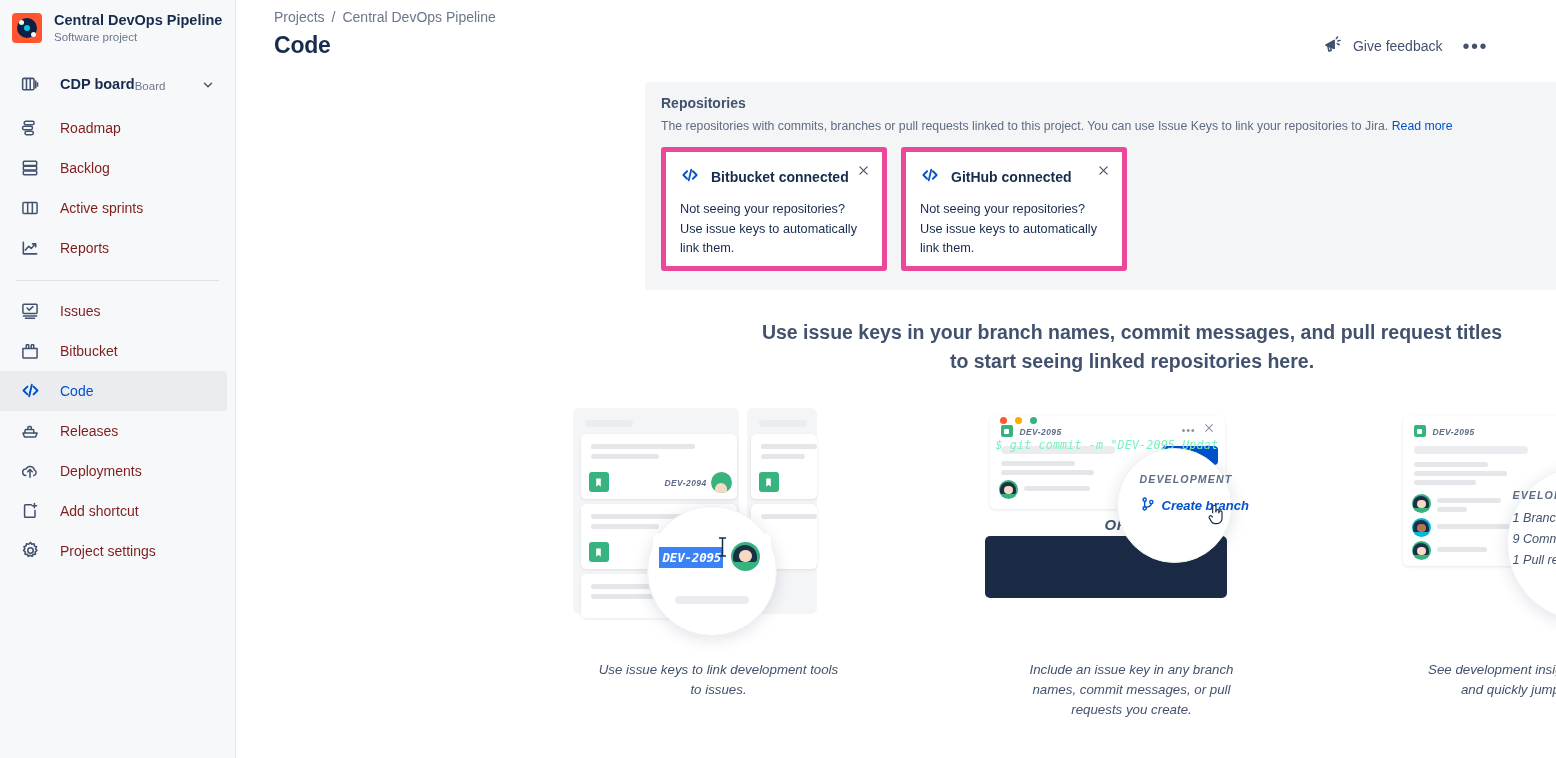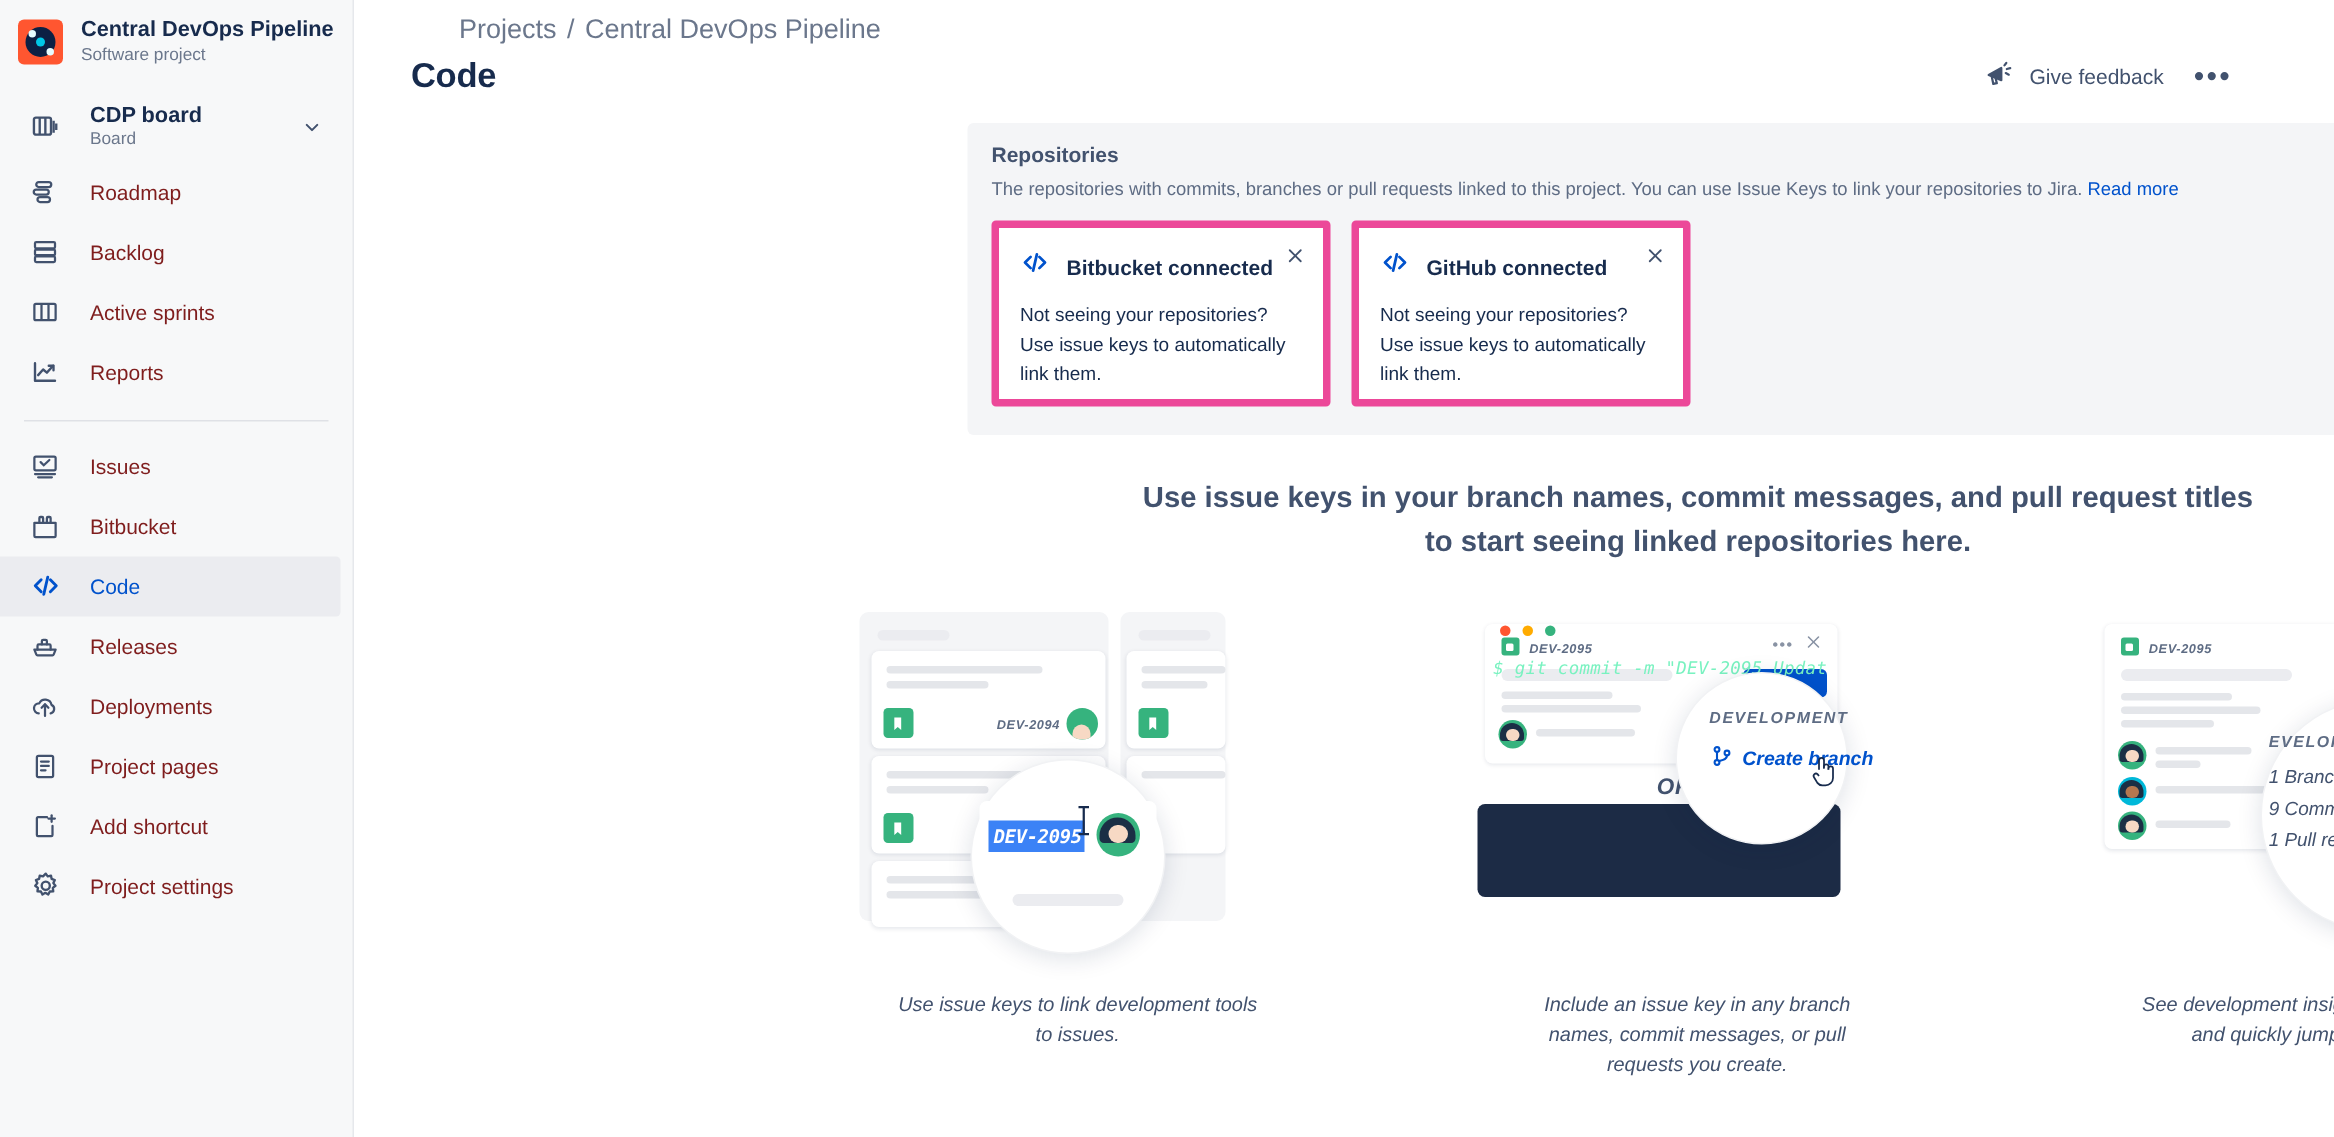--- a/index.html
+++ b/index.html
@@ -48,30 +48,30 @@
     height: 40px; padding: 0 12px 0 18px; margin: 0 8px 0 0;
     border-radius: 0 3px 3px 0; cursor: pointer; position: relative;
     color: #42526e;
   }
   .nav-item.active { background: #ebecf0; color: #0052cc; }
   .nav-item.active .nav-label { color: #0052cc; font-weight: 400; }
   .nav-icon { width: 24px; height: 24px; flex: 0 0 24px; display: flex; align-items: center; justify-content: center; }
   .nav-icon svg { display: block; }
   .nav-label { font-size: 14px; color: #7f1d1d; white-space: nowrap; }
   .nav-item.board { height: 46px; align-items: center; }
-  .board-text { display: flex; flex-direction: column; line-height: 1.2; flex: 1; }
+  .board-text { display: flex; flex-direction: row; line-height: 1.2; flex: 1; align-items: flex-end; }
   .board-title { font-size: 14.5px; font-weight: 700; color: #172b4d; }
   .board-sub { font-size: 11.5px; color: #6b778c; margin-top: 1px; }
   .chev { margin-left: auto; color: #42526e; display:flex; align-items:center; }
   .nav-divider { height: 1px; background: #dfe1e6; margin: 12px 16px 10px 16px; }
 
   
   .main { flex: 1; height: 758px; overflow: hidden; position: relative; background: #fff; }
   .topbar { padding: 4px 24px 0 38px; }
-  .crumbs { font-size: 18px; color: #6b778c; padding-top: 5px; display: flex; gap: 7px; margin-left: 32px; }
+  .crumbs { font-size: 14px; color: #6b778c; padding-top: 5px; display: flex; gap: 7px; }
   .crumbs a { color: #6b778c; text-decoration: none; cursor: pointer; }
   .crumb-sep { color: #6b778c; }
   .title-row { display: flex; align-items: center; justify-content: space-between; margin-top: 7px; }
   .page-title { font-size: 23px; font-weight: 700; color: #172b4d; letter-spacing: -0.2px; }
   .top-actions { display: flex; align-items: center; gap: 18px; padding-right: 42px; }
   .feedback-btn { display: flex; align-items: center; gap: 9px; cursor: pointer; color: #42526e; font-size: 14px; }
   .more-btn { cursor: pointer; color: #42526e; font-size: 20px; letter-spacing: 1.5px; line-height: 10px; padding: 4px 2px; }
 
   
   .repo-panel {
@@ -284,31 +284,20 @@
         <span class="nav-icon">
           <svg width="20" height="20" viewBox="0 0 24 24" fill="none" stroke="#42526e" stroke-width="1.8" stroke-linecap="round" stroke-linejoin="round">
             <path d="M7 17.5a4 4 0 0 1 .4-8 5.2 5.2 0 0 1 9.8 1.2 3.6 3.6 0 0 1-.7 6.8"></path>
               <line x1="12" y1="19.5" x2="12" y2="10.5"></line>
               <polyline points="9.3 13 12 10.2 14.7 13"></polyline>
           </svg>
         </span>
         <span class="nav-label">Deployments</span>
       </div>
 
-      <div class="nav-item">
-        <span class="nav-icon">
-          <svg width="20" height="20" viewBox="0 0 24 24" fill="none" stroke="#42526e" stroke-width="1.8" stroke-linecap="round">
-            <rect x="5.5" y="3.5" width="13" height="17" rx="1.3"></rect>
-              <line x1="8.8" y1="8" x2="15" y2="8"></line>
-              <line x1="8.8" y1="11.5" x2="15" y2="11.5"></line>
-              <line x1="8.8" y1="15" x2="12.4" y2="15"></line>
-          </svg>
-        </span>
-        <span class="nav-label">Project pages</span>
-      </div>
 
       <div class="nav-item">
         <span class="nav-icon">
           <svg width="20" height="20" viewBox="0 0 24 24" fill="none" stroke="#42526e" stroke-width="1.8" stroke-linecap="round" stroke-linejoin="round">
             <path d="M18 11.5v7.2a.9.9 0 0 1-.9.9H6.4a.9.9 0 0 1-.9-.9V5.4a.9.9 0 0 1 .9-.9h7.2"></path>
               <line x1="17.3" y1="3" x2="17.3" y2="8.2"></line>
               <line x1="14.7" y1="5.6" x2="19.9" y2="5.6"></line>
           </svg>
         </span>
         <span class="nav-label">Add shortcut</span>

